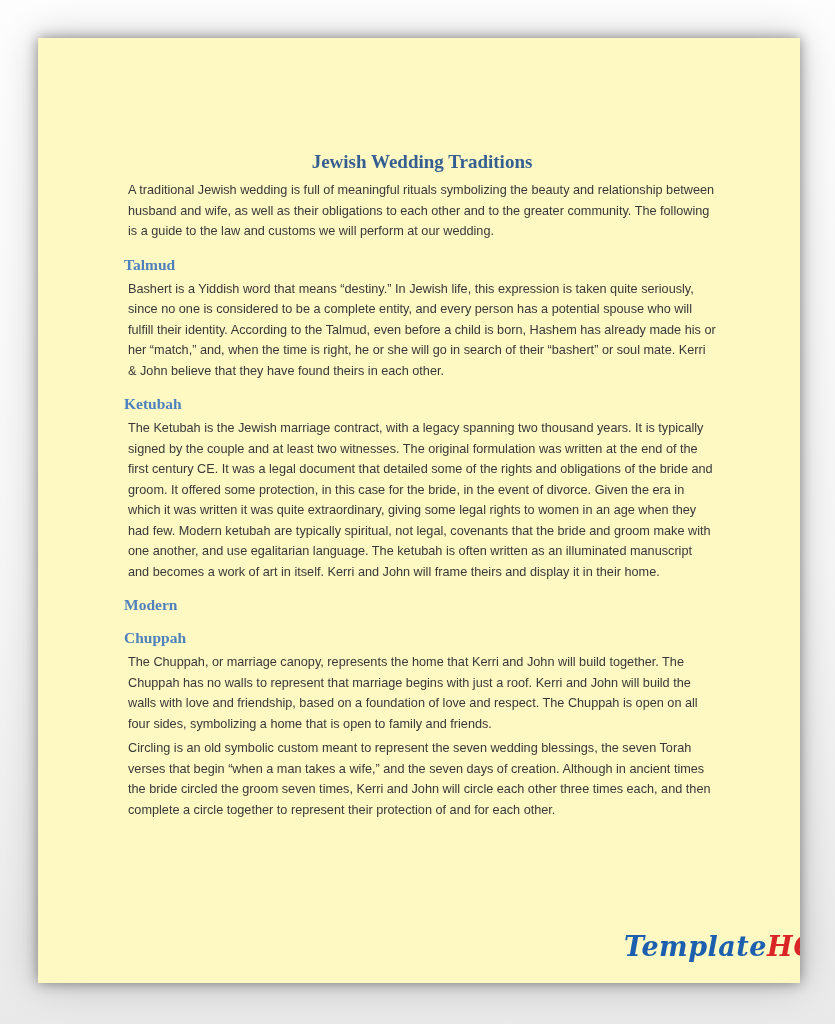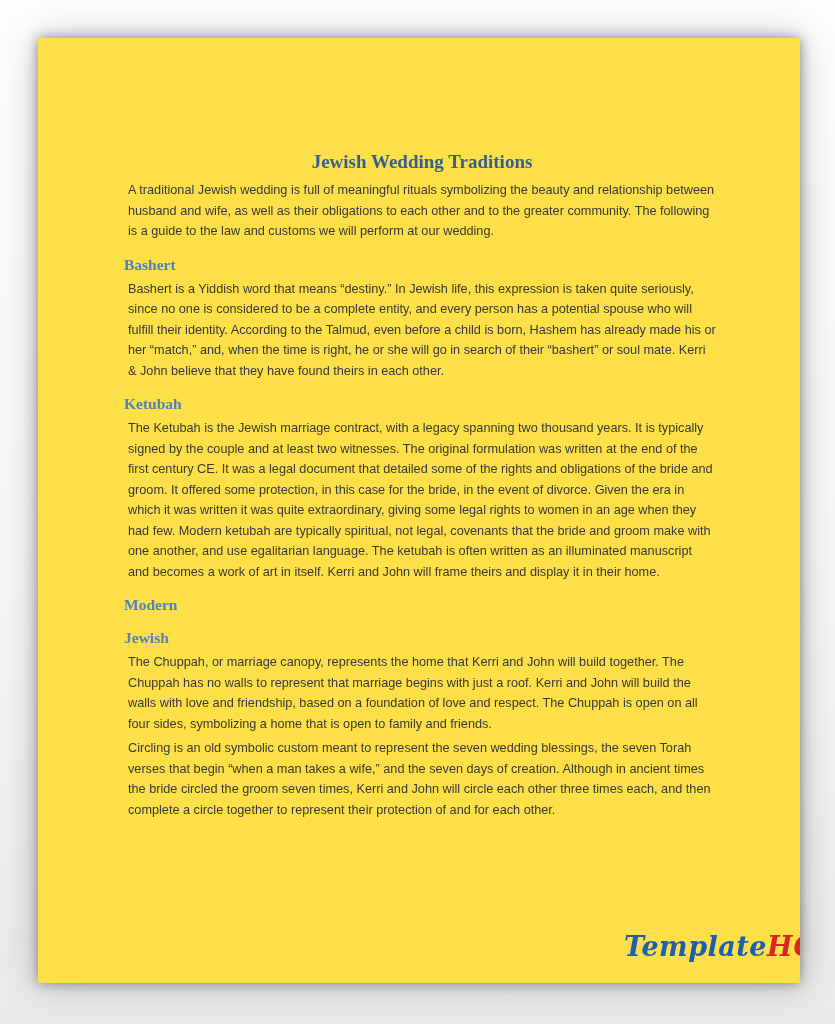--- a/index.html
+++ b/index.html
@@ -13,21 +13,21 @@
     overflow: hidden;
     background: linear-gradient(180deg, #fdfdfd 0%, #f6f6f6 55%, #e9e9e9 100%);
     font-family: "Liberation Sans", sans-serif;
   }
   .page {
     position: absolute;
     left: 38px;
     top: 38px;
     width: 762px;
     height: 945px;
-    background: #fde047;
+    background: #fef9c3;
     box-shadow: 0 0 12px rgba(0,0,0,0.42), 0 0 38px rgba(0,0,0,0.20);
     overflow: hidden;
   }
   .content {
     position: absolute;
     left: 86px;
     right: 80px;
     top: 112px;
     color: #383838;
     font-size: 12.7px;
@@ -72,29 +72,29 @@
 </head>
 <body>
 
 <div class="page">
   <div class="content">
 
     <h1 class="doc-title">Jewish Wedding Traditions</h1>
 
     <p class="para">A traditional Jewish wedding is full of meaningful rituals symbolizing the beauty and relationship between husband and wife, as well as their obligations to each other and to the greater community. The following is a guide to the law and customs we will perform at our wedding.</p>
 
-    <h2 class="section-heading">Bashert</h2>
+    <h2 class="section-heading">Talmud</h2>
     <p class="para">Bashert is a Yiddish word that means “destiny.” In Jewish life, this expression is taken quite seriously, since no one is considered to be a complete entity, and every person has a potential spouse who will fulfill their identity. According to the Talmud, even before a child is born, Hashem has already made his or her “match,” and, when the time is right, he or she will go in search of their “bashert” or soul mate. Kerri &amp; John believe that they have found theirs in each other.</p>
 
     <h2 class="section-heading">Ketubah</h2>
     <p class="para">The Ketubah is the Jewish marriage contract, with a legacy spanning two thousand years. It is typically signed by the couple and at least two witnesses. The original formulation was written at the end of the first century CE. It was a legal document that detailed some of the rights and obligations of the bride and groom. It offered some protection, in this case for the bride, in the event of divorce. Given the era in which it was written it was quite extraordinary, giving some legal rights to women in an age when they had few. Modern ketubah are typically spiritual, not legal, covenants that the bride and groom make with one another, and use egalitarian language. The ketubah is often written as an illuminated manuscript and becomes a work of art in itself. Kerri and John will frame theirs and display it in their home.</p>
 
     <h2 class="section-heading">Modern</h2>
 
-    <h2 class="section-heading">Jewish</h2>
+    <h2 class="section-heading">Chuppah</h2>
     <p class="para">The Chuppah, or marriage canopy, represents the home that Kerri and John will build together. The Chuppah has no walls to represent that marriage begins with just a roof. Kerri and John will build the walls with love and friendship, based on a foundation of love and respect. The Chuppah is open on all four sides, symbolizing a home that is open to family and friends.</p>
 
     <p class="para">Circling is an old symbolic custom meant to represent the seven wedding blessings, the seven Torah verses that begin “when a man takes a wife,” and the seven days of creation. Although in ancient times the bride circled the groom seven times, Kerri and John will circle each other three times each, and then complete a circle together to represent their protection of and for each other.</p>
 
   </div>
 
   <div class="logo">
     <span class="blue">Template</span><span class="red">HQ</span>
   </div>
 </div>

